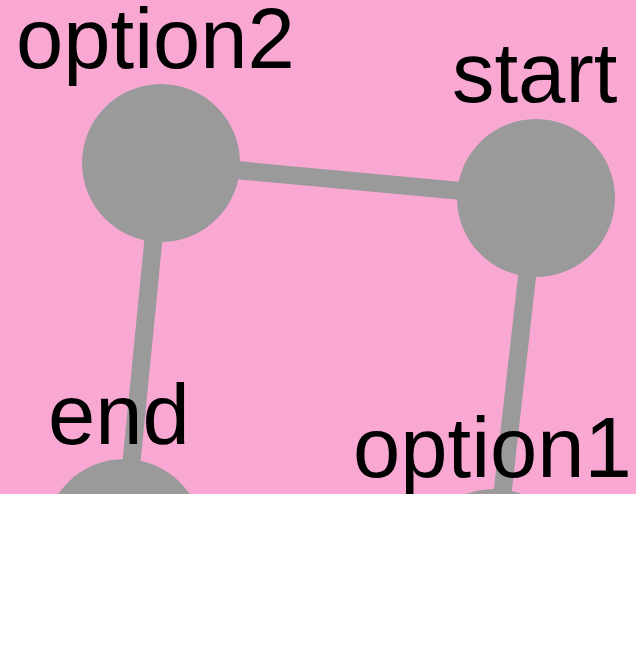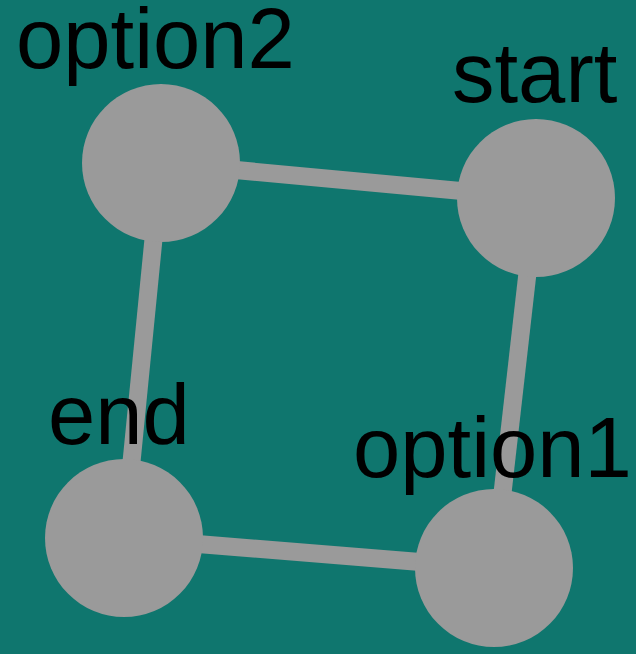--- a/index.html
+++ b/index.html
@@ -3,22 +3,22 @@
 <meta charset="utf-8">
 <style>
   html, body {
     margin: 0;
     padding: 0;
     background: #ffffff;
   }
   .canvas-wrap {
     position: relative;
     width: 636px;
-    height: 654px;
-    background: #0f766e;
+    height: 494px;
+    background: #f9a8d4;
     overflow: hidden;
   }
   svg.graph {
     display: block;
     width: 636px;
     height: 654px;
   }
   svg.graph text {
     font-family: "Liberation Sans", "DejaVu Sans", sans-serif;
     font-weight: 400;

